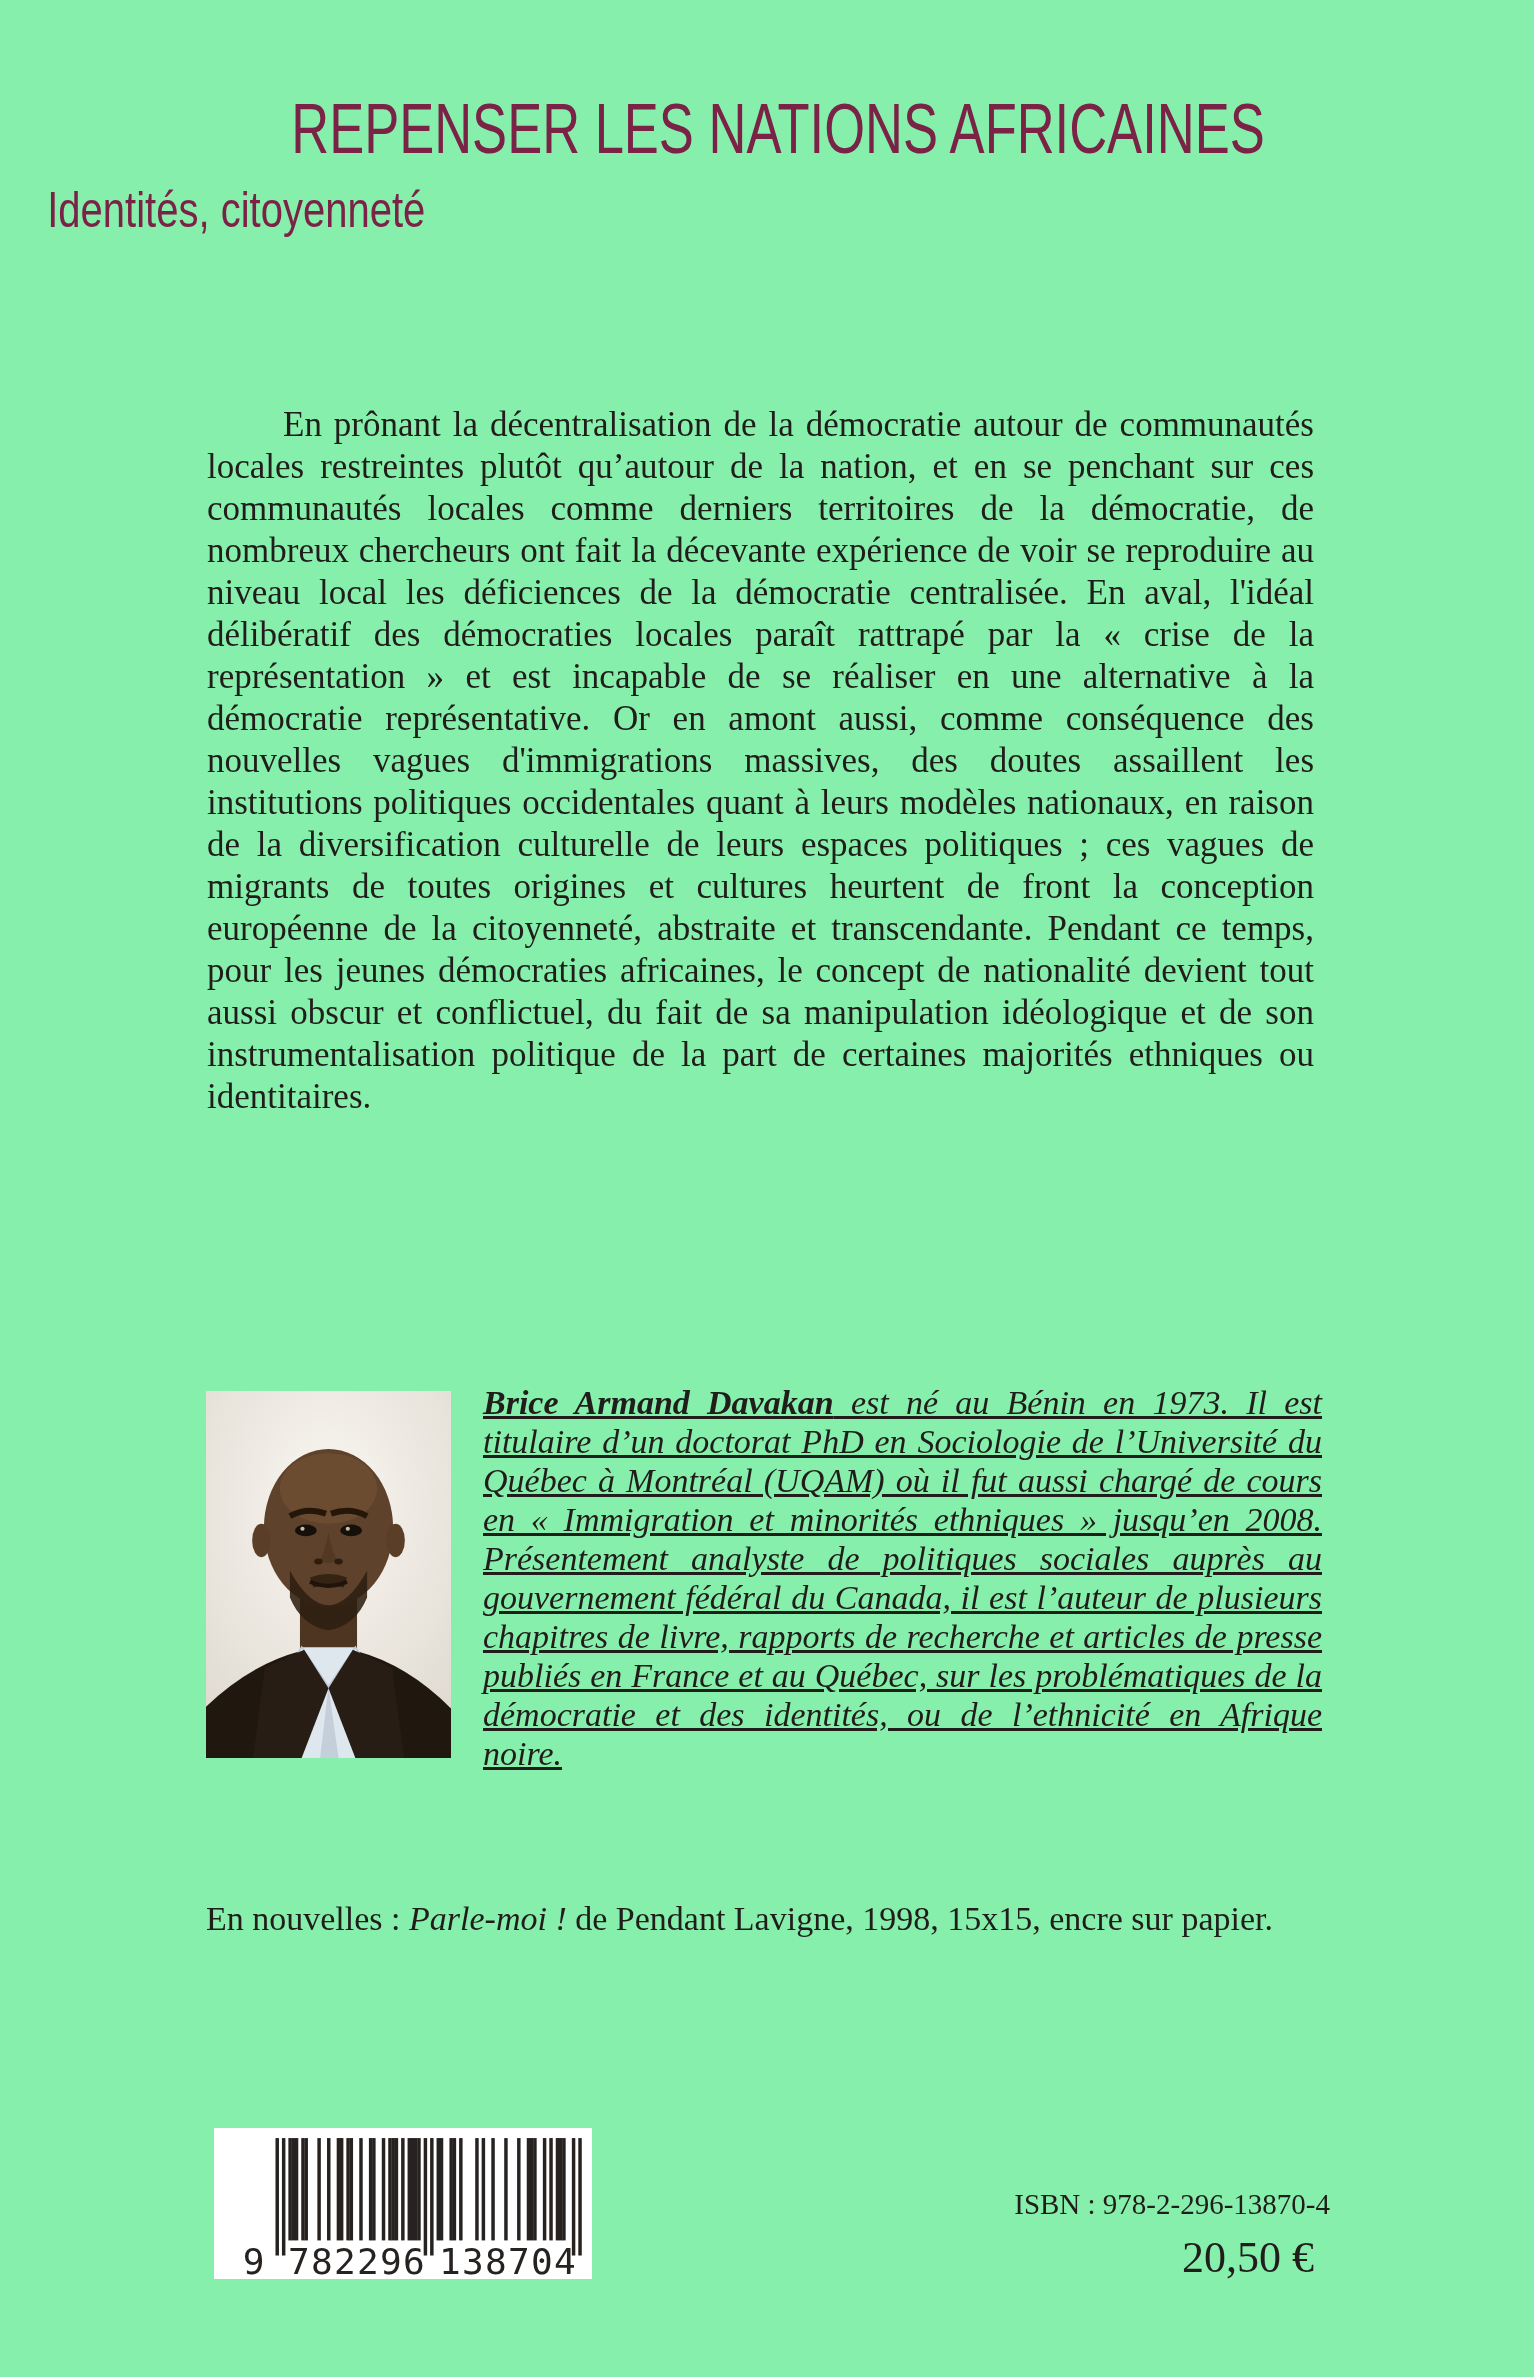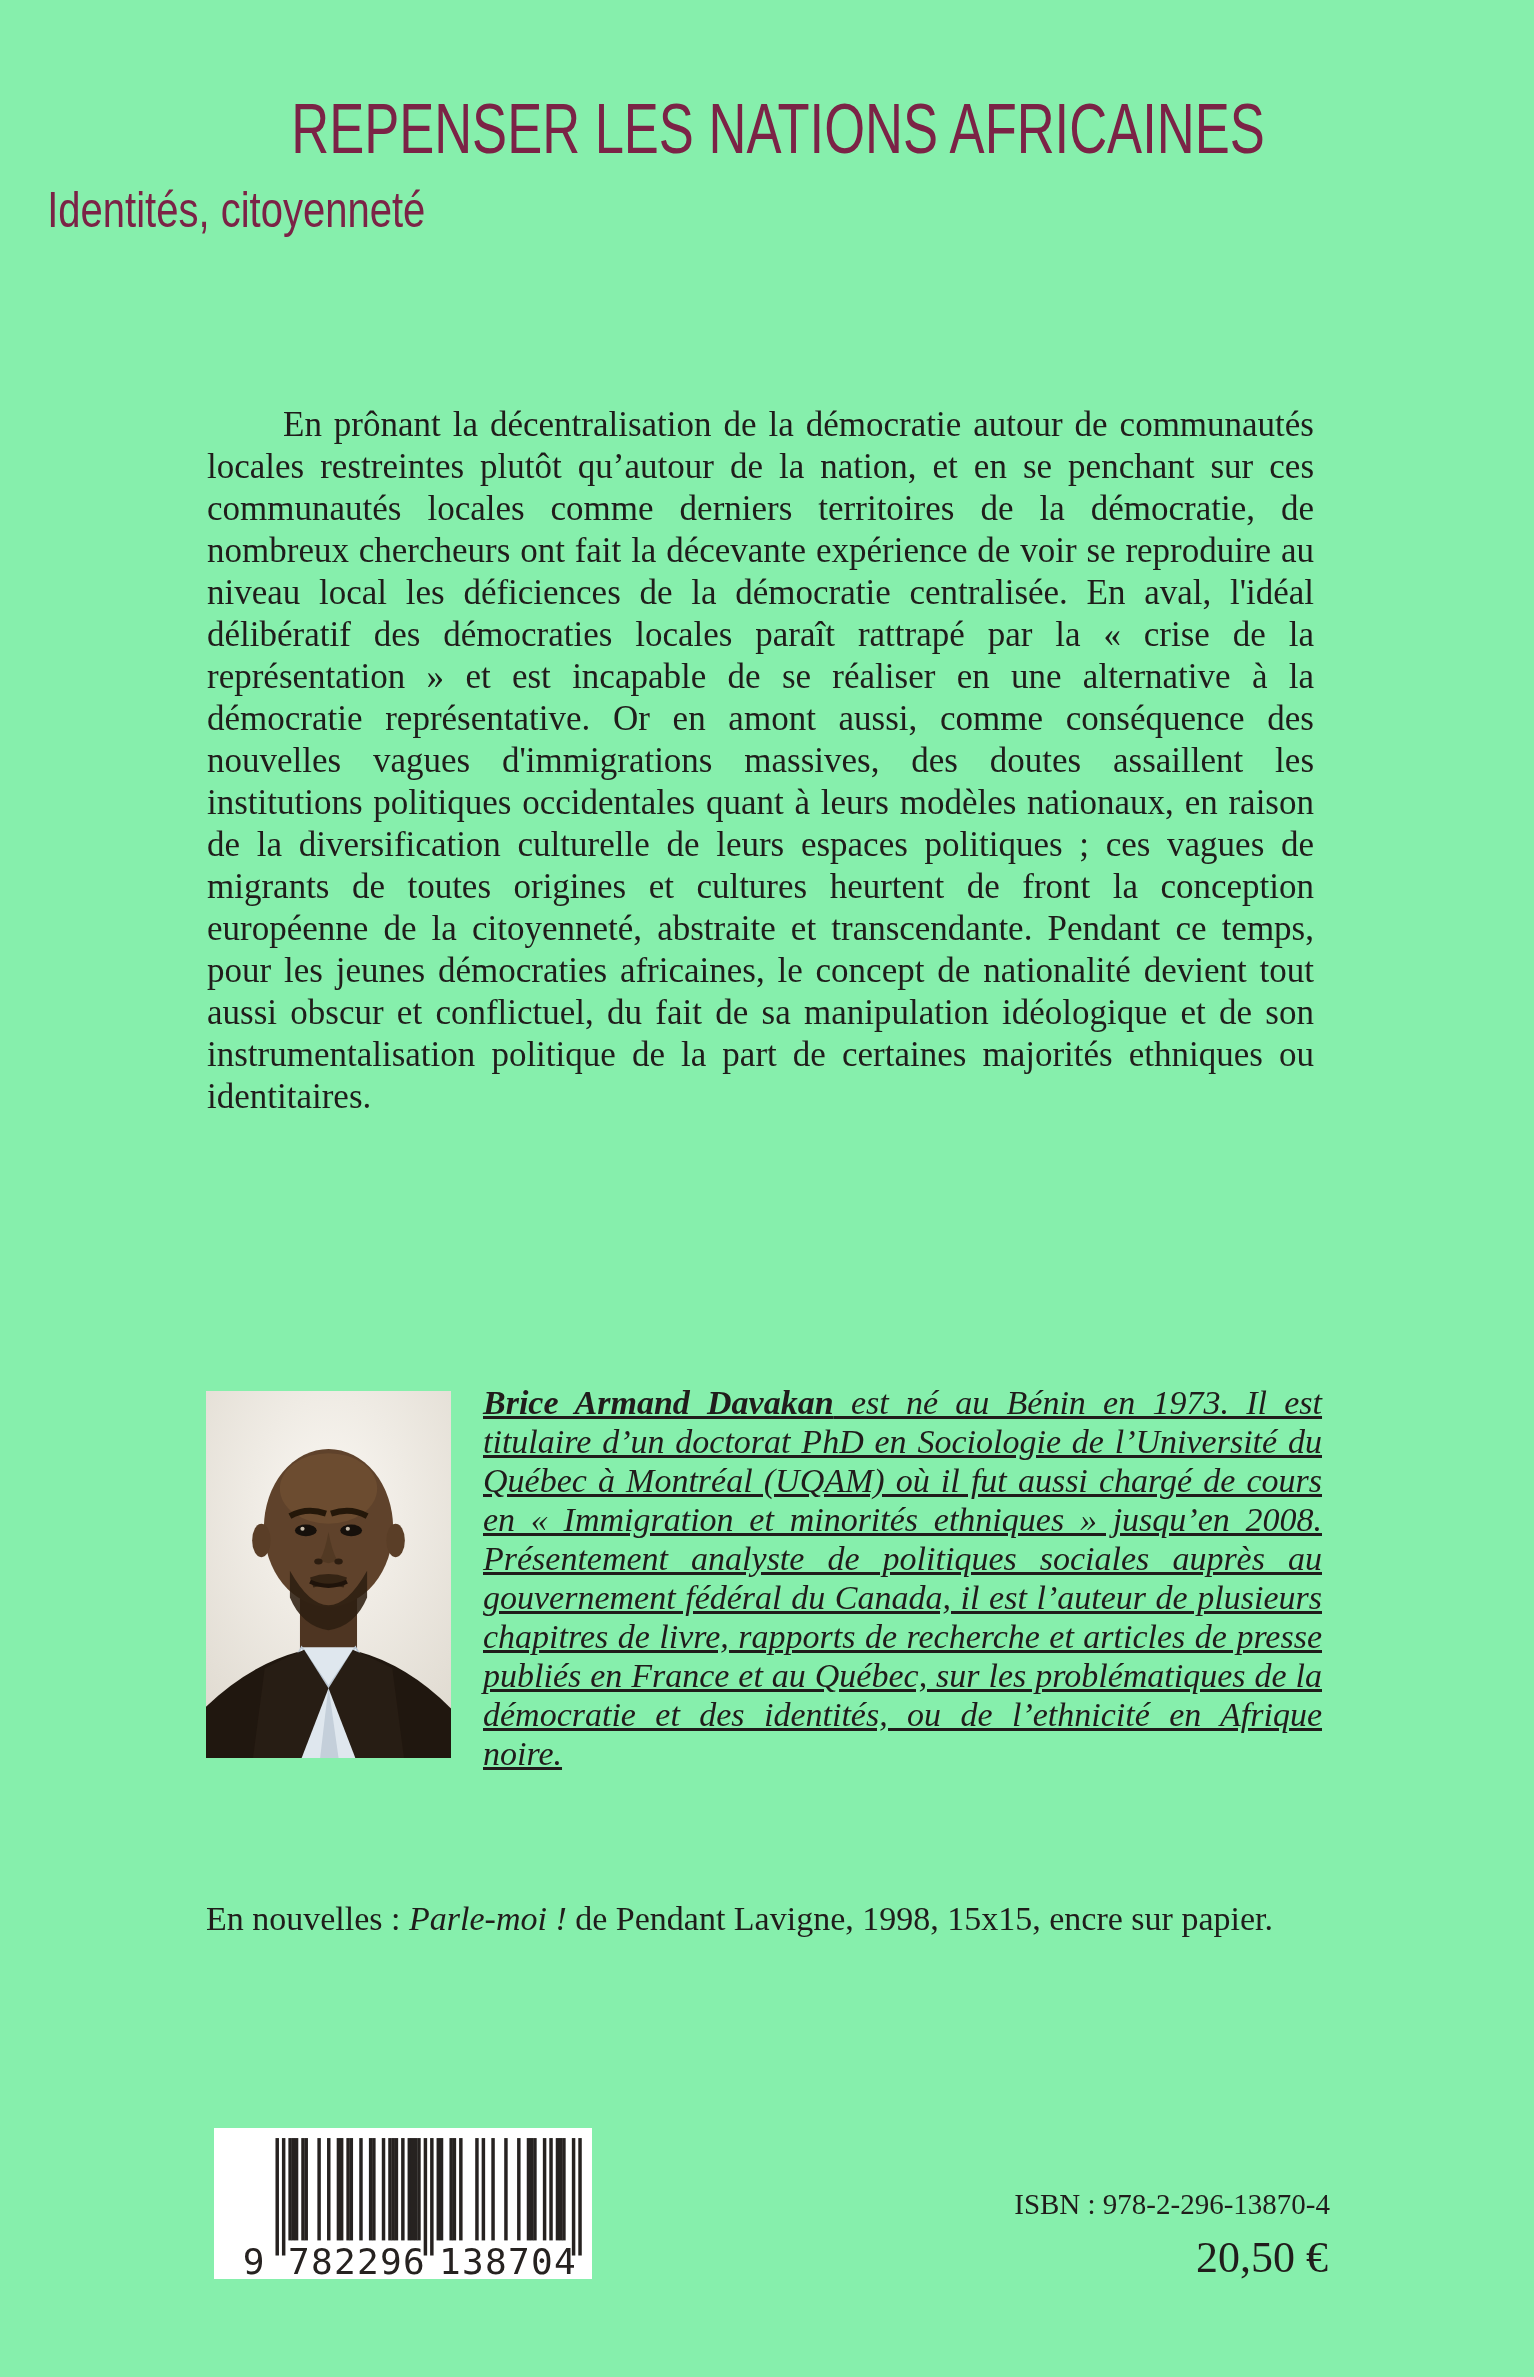--- a/index.html
+++ b/index.html
@@ -39,21 +39,21 @@
   }
   .author-name{font-weight:700;font-style:italic;}
   
   .cover-credit{position:absolute;left:206px;top:1899px;font-size:34px;line-height:40px;margin:0;}
   .credit-italic{font-style:italic;}
   
   .barcode-box{position:absolute;left:214px;top:2128px;width:378px;height:151px;background:#ffffff;}
   .barcode-box svg{display:block;width:100%;height:100%;}
   .bc-digits{font-family:"DejaVu Sans Mono", monospace;font-size:43px;fill:#262220;letter-spacing:1.5px;}
   .isbn{position:absolute;right:226px;top:2179px;font-size:29px;line-height:50px;text-align:right;}
-  .price{position:absolute;right:228px;top:2233px;font-size:44px;line-height:50px;text-align:right;}
+  .price{position:absolute;right:242px;top:2233px;font-size:44px;line-height:50px;text-align:right;}
 </style>
 </head>
 <body>
 
 <div class="page">
 
   <header class="title-block">
     <div>
       <h1 class="main-title" style="margin:0">REPENSER LES NATIONS AFRICAINES</h1>
     </div>

